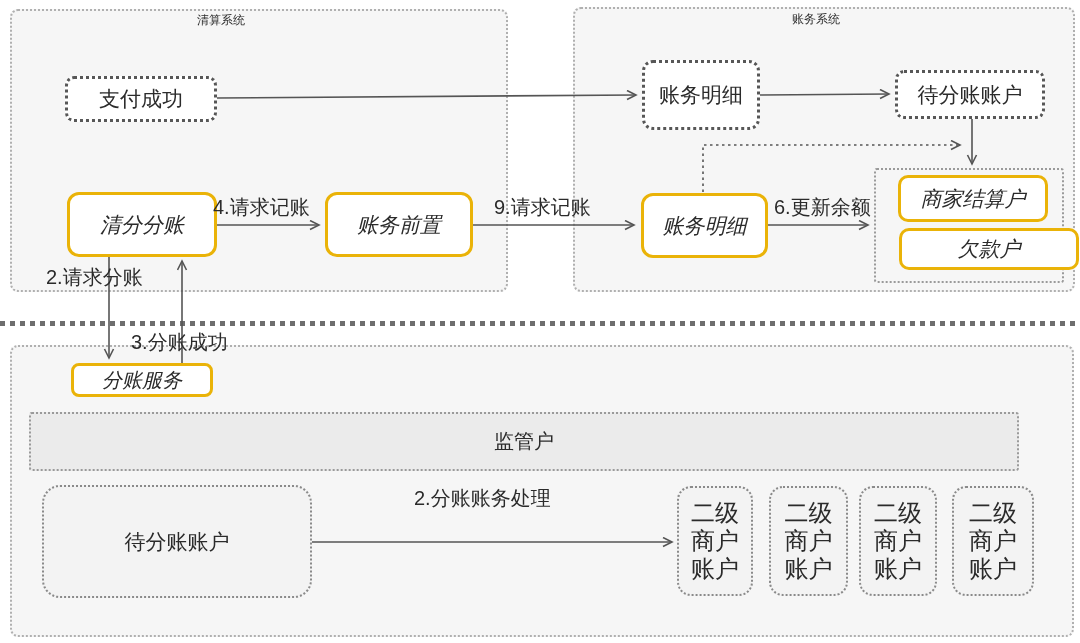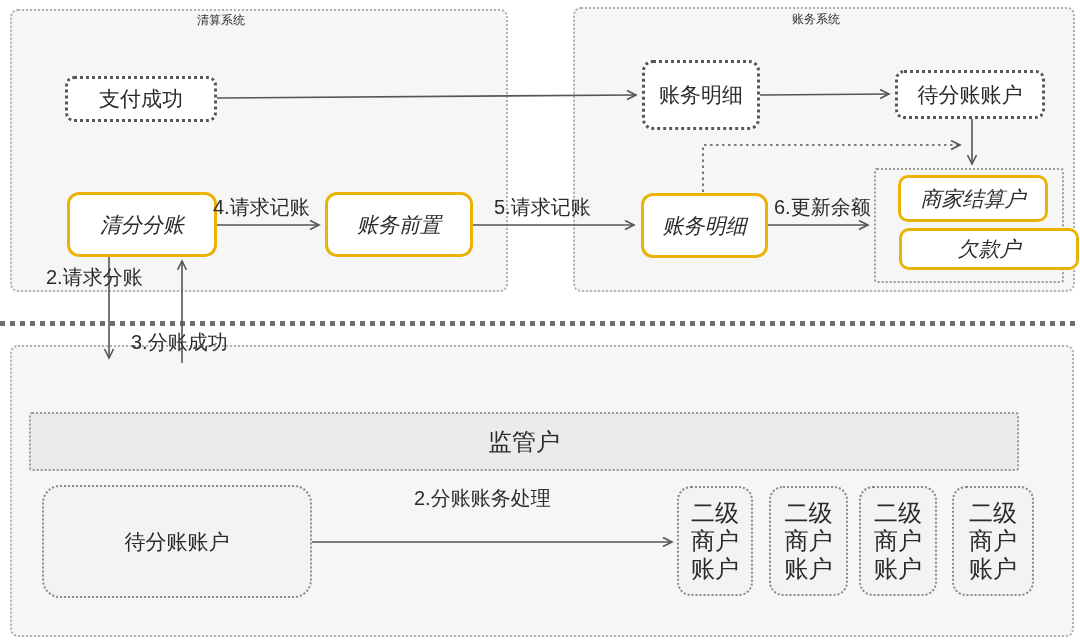--- a/index.html
+++ b/index.html
@@ -16,21 +16,21 @@
     position:absolute;display:flex;align-items:center;justify-content:center;
     font-size:21px;color:#2b2b2b;background:#ffffff;box-sizing:border-box;
     text-align:center;z-index:5;
   }
   .solid{border:3px solid #eab308;border-radius:12px;font-style:italic;}
   .event{border:3px dotted #575757;border-radius:9px;}
   .fine-dotted{border:2px dotted #9a9a9a;border-radius:3px;background:transparent;z-index:4;}
   .ghost{background:#f3f3f3;border:2px dotted #8a8a8a;border-radius:16px;}
   .sub{flex-direction:column;line-height:28px;font-size:24px;border-radius:14px;}
   .supervision{
-    background:#ebebeb;border:2px dotted #9a9a9a;border-radius:3px;font-size:24px;z-index:4;
+    background:#ebebeb;border:2px dotted #9a9a9a;border-radius:3px;font-size:20px;z-index:4;
   }
   .elabel{position:absolute;font-size:20px;color:#2b2b2b;white-space:nowrap;z-index:7;}
   .divider{
     position:absolute;left:0;top:321px;width:1080px;height:5px;z-index:3;
     background:repeating-linear-gradient(to right,#6e6e6e 0 5px,transparent 5px 10px);
   }
   .edges{position:absolute;left:0;top:0;width:1080px;height:643px;z-index:4;}
   .subline{display:block;}
 </style>
 </head>
@@ -92,20 +92,23 @@
   <div class="node solid" style="left:641px;top:193px;width:127px;height:65px;">
     <span>账务明细</span>
   </div>
   <div class="node solid" style="left:898px;top:175px;width:150px;height:47px;border-radius:10px;">
     <span>商家结算户</span>
   </div>
   <div class="node solid" style="left:899px;top:228px;width:180px;height:42px;border-radius:10px;">
     <span>欠款户</span>
   </div>
 
+  <div class="node solid" style="left:71px;top:363px;width:142px;height:34px;border-radius:8px;font-size:20px;">
+    <span>分账服务</span>
+  </div>
   <div class="node ghost" style="left:42px;top:485px;width:270px;height:113px;border-radius:18px;">
     <span>待分账账户</span>
   </div>
 
   <div class="node ghost sub" style="left:677px;top:486px;width:76px;height:110px;">
     <span class="subline">二级</span>
     <span class="subline">商户</span>
     <span class="subline">账户</span>
   </div>
   <div class="node ghost sub" style="left:769px;top:486px;width:79px;height:110px;">
@@ -120,17 +123,17 @@
   </div>
   <div class="node ghost sub" style="left:952px;top:486px;width:82px;height:110px;">
     <span class="subline">二级</span>
     <span class="subline">商户</span>
     <span class="subline">账户</span>
   </div>
 
   <div class="elabel" style="left:46px;top:264px;">2.请求分账</div>
   <div class="elabel" style="left:131px;top:329px;">3.分账成功</div>
   <div class="elabel" style="left:213px;top:194px;">4.请求记账</div>
-  <div class="elabel" style="left:494px;top:194px;">5.请求记账</div>
+  <div class="elabel" style="left:494px;top:194px;">9.请求记账</div>
   <div class="elabel" style="left:774px;top:194px;">6.更新余额</div>
   <div class="elabel" style="left:414px;top:485px;">2.分账账务处理</div>
 
 </div>
 
 </body></html>

